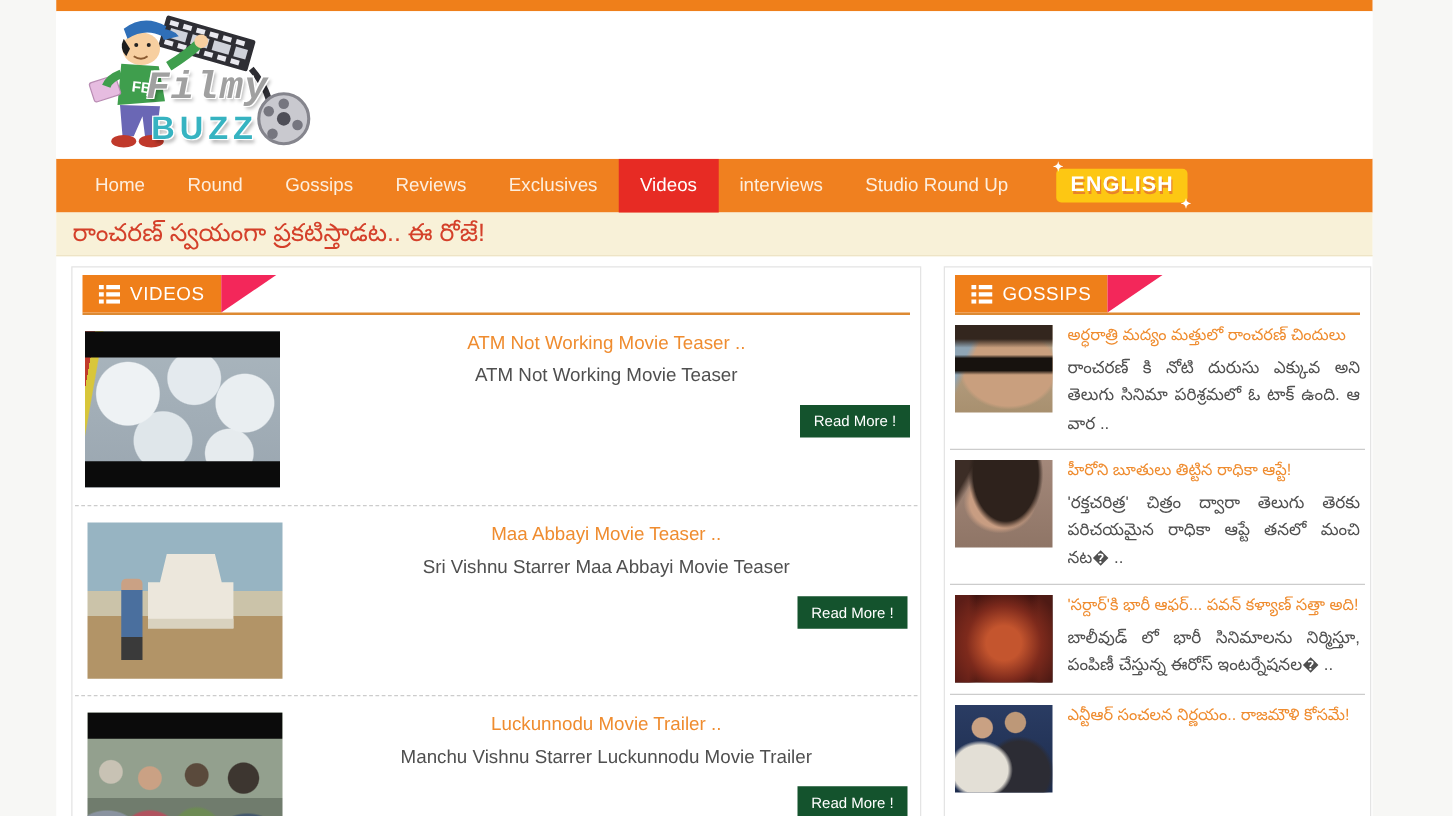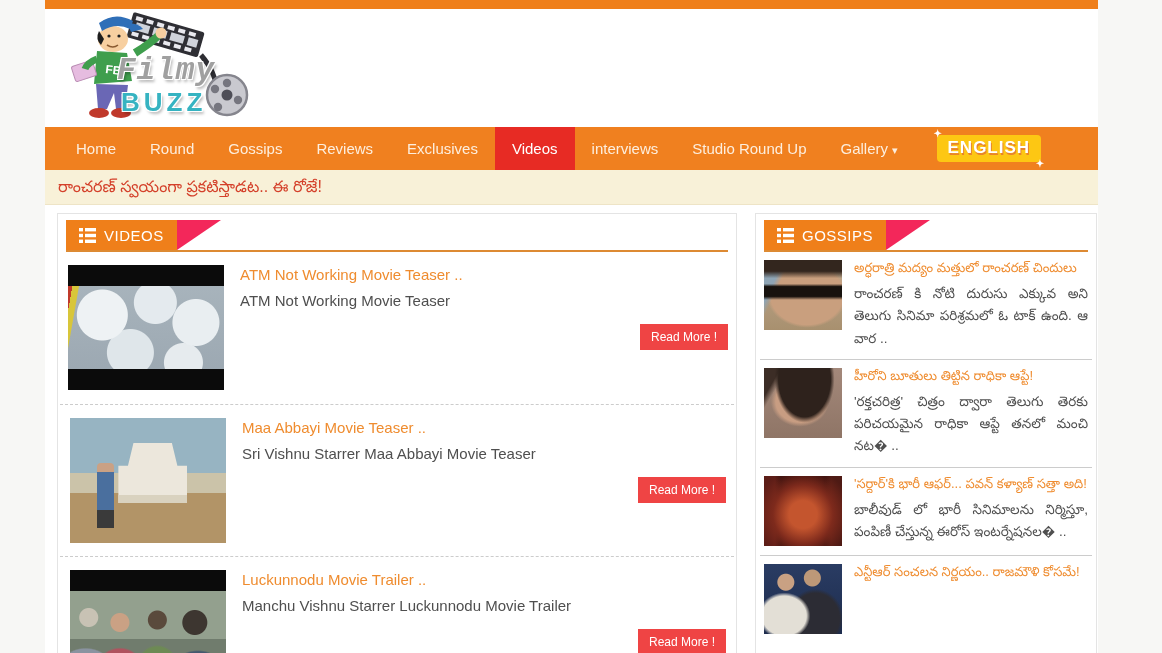--- a/index.html
+++ b/index.html
@@ -49,47 +49,47 @@
     color:#fff; font-weight:bold; font-size:17px; letter-spacing:1px;
     text-shadow:1px 2px 0 #e8832a; cursor:pointer; text-decoration:none;
   }
   .sparkle { position:absolute; color:#fff; font-size:10px; text-shadow:none; }
   .sparkle.s1 { left:-3px; top:-7px; }
   .sparkle.s2 { right:-4px; bottom:-7px; }
 
   
   .ticker {
     height:35px; background:#f8f1d8; border-bottom:1px solid #eee4c6;
-    line-height:34px; padding-left:13px; font-size:16px; color:#d4402a;
+    line-height:34px; padding-left:13px; font-size:20px; color:#d4402a;
     white-space:nowrap; overflow:hidden;
   }
 
   
   .content { position:relative; }
   .panel { position:absolute; background:#fff; border:1px solid #e4e4e4; }
   .videos-panel  { left:12px;  top:8px; width:680px; height:500px; overflow:hidden; }
   .gossips-panel { left:710px; top:8px; width:342px; height:500px; overflow:hidden; }
 
   .section-head { position:relative; display:flex; align-items:flex-end; margin:6px 8px 0 8px; border-bottom:2px solid #dd8a33; }
   .head-box {
     display:flex; align-items:center; gap:8px; height:30px; padding:0 13px;
     background:#ef7f1a; color:#fff; font-size:15px; letter-spacing:.5px;
   }
   .head-ribbon { width:0; height:0; border-top:30px solid #f3275a; border-right:44px solid transparent; }
 
   
-  .video-item { position:relative; display:flex; padding:13px 6px 10px 10px; min-height:152px; }
+  .video-item { position:relative; display:flex; padding:13px 6px 10px 10px; min-height:152px;text-align:center; }
   .video-item + .video-item { border-top:1px dashed #ccc; margin:0 2px; }
   .thumb { position:relative; width:156px; height:125px; flex:0 0 156px; overflow:hidden; cursor:pointer; }
   .vtext { display:flex; flex-direction:column; flex:1; padding-left:16px; padding-top:1px; }
   .vtitle { color:#ef8c2f; font-size:15px; text-decoration:none; cursor:pointer; }
   .vdesc  { color:#4f4f4f; font-size:15px; margin-top:9px; }
   .read-more {
     align-self:flex-end; margin-top:15px; margin-right:2px;
-    background:#ef4444; color:#fff; font-size:12px; padding:6px 11px;
+    background:#14532d; color:#fff; font-size:12px; padding:6px 11px;
     text-decoration:none; cursor:pointer;
   }
 
   
   .letterbox { position:absolute; left:0; width:100%; background:#0b0b0b; }
   .letterbox.top { top:0; height:21px; }
   .letterbox.bottom { bottom:0; height:21px; }
   .thumb-atm {
     background:
       radial-gradient(circle at 22% 40%, #eef2f4 0 25px, rgba(0,0,0,0) 26px),
@@ -220,21 +220,20 @@
 
     <nav class="main-nav">
       <a class="nav-item">Home</a>
       <a class="nav-item">Round</a>
       <a class="nav-item">Gossips</a>
       <a class="nav-item">Reviews</a>
       <a class="nav-item">Exclusives</a>
       <a class="nav-item active">Videos</a>
       <a class="nav-item">interviews</a>
       <a class="nav-item">Studio Round Up</a>
-      <a class="nav-item"><span>Gallery</span><span class="caret">▾</span></a>
       <a class="lang-badge">
         <span class="sparkle s1">✦</span>
         <span>ENGLISH</span>
         <span class="sparkle s2">✦</span>
       </a>
     </nav>
 
     <div class="ticker">
       <span>రాంచరణ్ స్వయంగా ప్రకటిస్తాడట.. ఈ రోజే!</span>
     </div>

